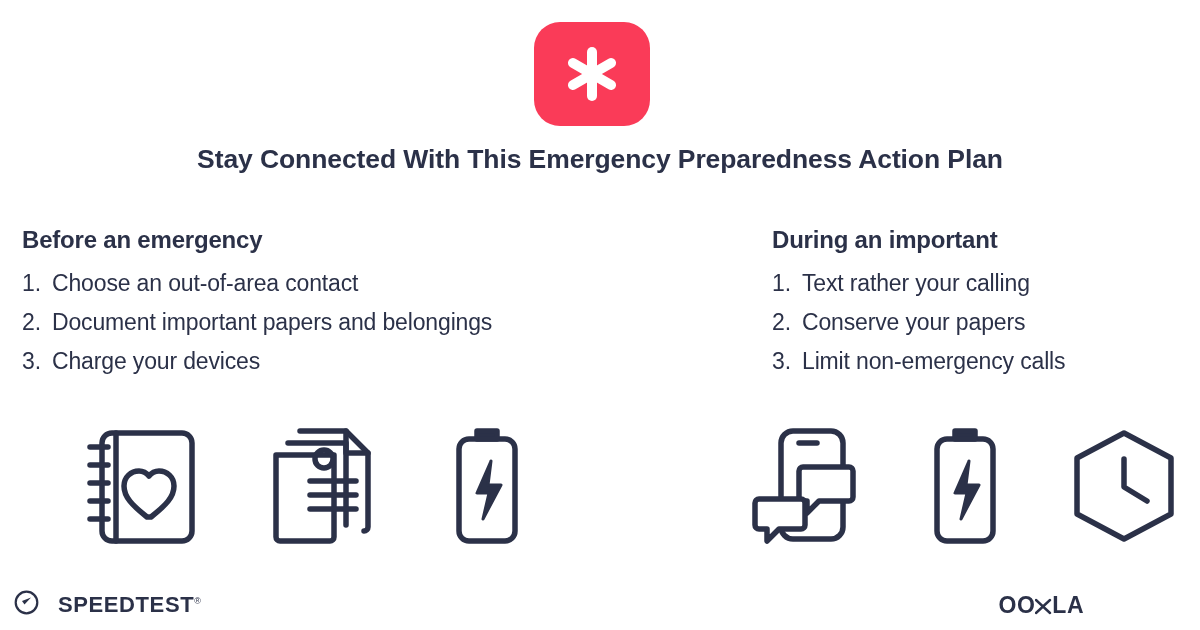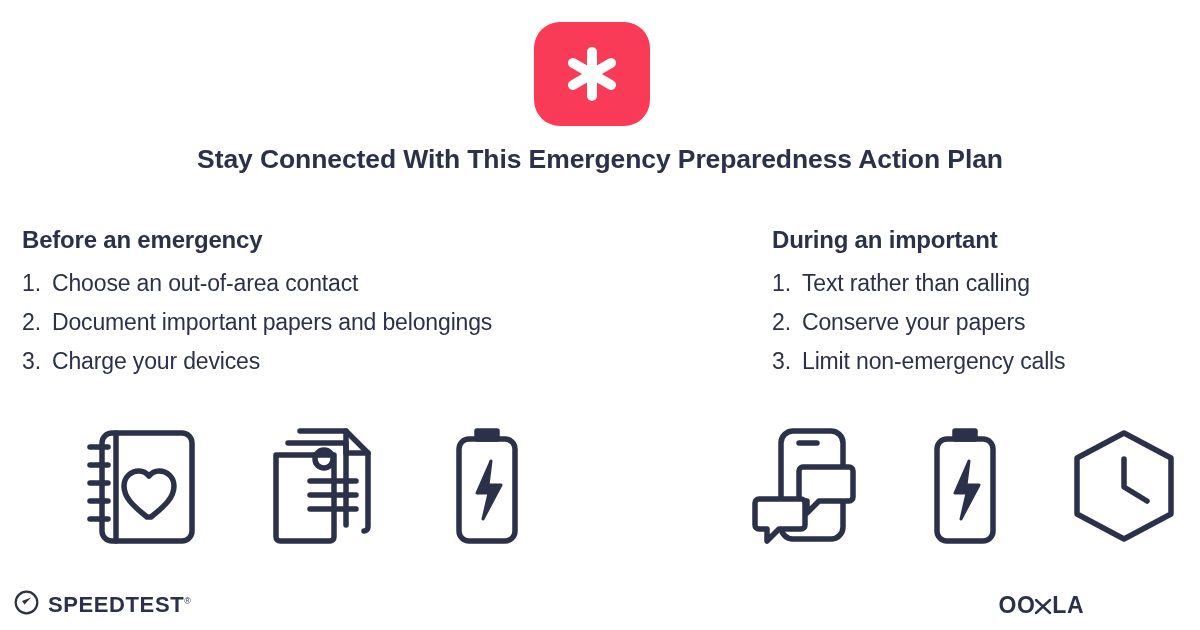--- a/index.html
+++ b/index.html
@@ -110,21 +110,21 @@
   }
   .icon-cell svg { display: block; }
 
   
   .footer-left {
     position: absolute;
     left: 14px;
     top: 590px;
     display: flex;
     align-items: center;
-    gap: 9px;
+    gap: 19px;
     text-align: right;
   }
   .footer-left .wordmark {
     font-size: 22px;
     font-weight: bold;
     letter-spacing: 0.6px;
     color: #2b3148;
   }
   .footer-left .tm {
     font-size: 9px;
@@ -180,21 +180,21 @@
         <span>Charge your devices</span>
       </li>
     </ol>
   </div>
 
   <div class="col col-right">
     <div class="col-heading">During an important</div>
     <ol class="items">
       <li>
         <span class="num">1.</span>
-        <span>Text rather than calling</span>
+        <span>Text rather your calling</span>
       </li>
       <li>
         <span class="num">2.</span>
         <span>Conserve your papers</span>
       </li>
       <li>
         <span class="num">3.</span>
         <span>Limit non-emergency calls</span>
       </li>
     </ol>

